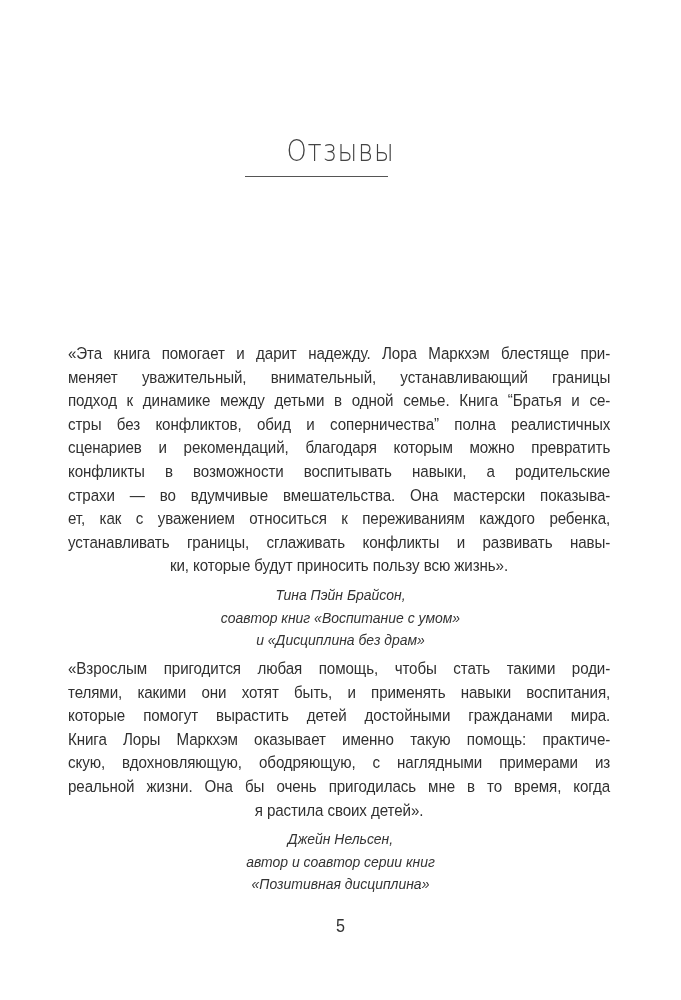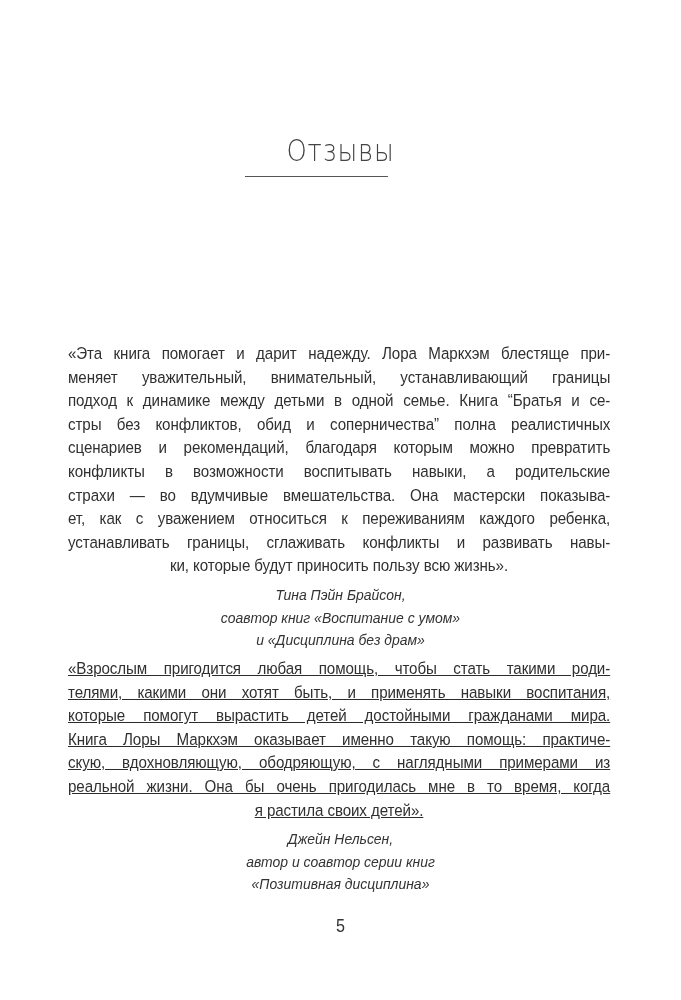--- a/index.html
+++ b/index.html
@@ -112,21 +112,21 @@
     <span class="quote-line">устанавливать границы, сглаживать конфликты и развивать навы-</span>
     <span class="quote-line last">ки, которые будут приносить пользу всю жизнь».</span>
   </div>
 
   <div class="attribution" style="top:584px;">
     <span class="attr-line">Тина Пэйн Брайсон,</span>
     <span class="attr-line">соавтор книг «Воспитание с умом»</span>
     <span class="attr-line">и «Дисциплина без драм»</span>
   </div>
 
-  <div class="quote" style="top:657px;text-decoration:underline;">
+  <div class="quote" style="top:657px;">
     <span class="quote-line">«Взрослым пригодится любая помощь, чтобы стать такими роди-</span>
     <span class="quote-line">телями, какими они хотят быть, и применять навыки воспитания,</span>
     <span class="quote-line">которые помогут вырастить детей достойными гражданами мира.</span>
     <span class="quote-line">Книга Лоры Маркхэм оказывает именно такую помощь: практиче-</span>
     <span class="quote-line">скую, вдохновляющую, ободряющую, с наглядными примерами из</span>
     <span class="quote-line">реальной жизни. Она бы очень пригодилась мне в то время, когда</span>
     <span class="quote-line last">я растила своих детей».</span>
   </div>
 
   <div class="attribution" style="top:828px;">

